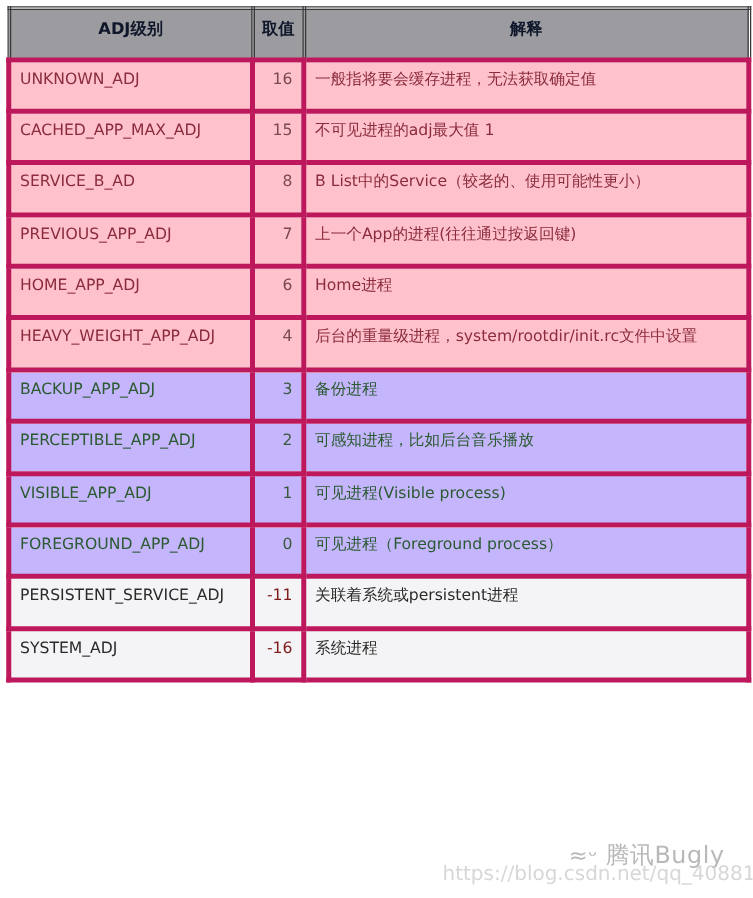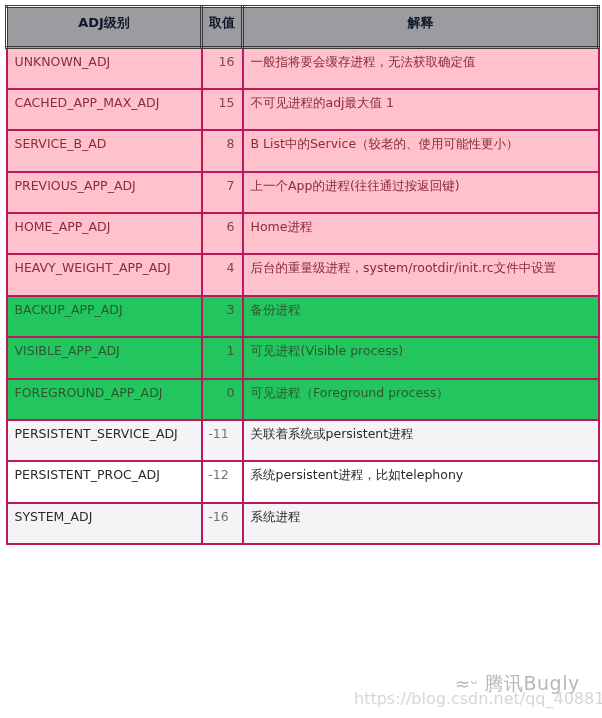--- a/index.html
+++ b/index.html
@@ -8,30 +8,30 @@
   .tbl { position: absolute; left: 5px; top: 5px; width: 592px;
          border-collapse: collapse; table-layout: fixed; }
   .tbl col.c1 { width: 195px; }
   .tbl col.c2 { width: 41px; }
   .tbl col.c3 { width: 356px; }
   .tbl th { background: #9c9ca0; height: 41px; padding: 0; vertical-align: top;
             border: 2px solid #3a3a3a; border-style: double; border-width: 3px;
             font-size: 13px; font-weight: bold; color: #0f172a; padding-top: 6px;
             text-align: center; box-sizing: border-box; }
   .tbl td { height: 41.4px; box-sizing: border-box; vertical-align: top;
-            padding: 5px 0 0 7px; font-size: 12.5px; border: 2px solid #be185d;
+            padding: 5px 0 0 7px; font-size: 12.5px; border: 4px solid #be185d;
             white-space: nowrap; overflow: hidden; }
   .tbl td.val { text-align: right; padding-right: 7px; padding-left: 0; }
   tr.red td { background: #ffc1cb; color: #8a2c3e; }
   tr.red td.val { color: #7a4a50; }
-  tr.green td { background: #22c55e; color: #2a5a30; }
+  tr.green td { background: #c4b5fd; color: #2a5a30; }
   tr.green td.val { color: #3a5a3e; }
   tr.gray td { background: #f4f3f5; color: #2a2a2a; }
   tr.white td { background: #ffffff; color: #2a2a2a; }
-  tr.gray td.val, tr.white td.val { color: #737373; text-align: center; }
+  tr.gray td.val, tr.white td.val { color: #7f1d1d; }
   td .hl { color: #c8364c; }
   .watermark { position: absolute; left: 455px; top: 671px; color: #b8b8b8;
                font-size: 19px; pointer-events: none; letter-spacing: 0.5px; }
   .watermark .logo { display: inline-block; font-size: 18px; margin-right: 6px; }
   .watermark2 { position: absolute; left: 354px; top: 689px; color: #d0d0d0;
                 font-size: 16px; pointer-events: none; opacity: 0.85; }
 </style>
 </head>
 <body>
 
@@ -78,38 +78,38 @@
         <td>HEAVY_WEIGHT_APP_ADJ</td>
         <td class="val">4</td>
         <td>后台的重量级进程，system/rootdir/init.rc文件中设置</td>
       </tr>
       <tr class="green">
         <td>BACKUP_APP_ADJ</td>
         <td class="val">3</td>
         <td>备份进程</td>
       </tr>
       <tr class="green">
+        <td>PERCEPTIBLE_APP_ADJ</td>
+        <td class="val">2</td>
+        <td>可感知进程，比如后台音乐播放</td>
+      </tr>
+      <tr class="green">
         <td>VISIBLE_APP_ADJ</td>
         <td class="val">1</td>
         <td>可见进程(Visible process)</td>
       </tr>
       <tr class="green">
         <td>FOREGROUND_APP_ADJ</td>
         <td class="val">0</td>
         <td>可见进程（Foreground process）</td>
       </tr>
       <tr class="gray">
         <td>PERSISTENT_SERVICE_ADJ</td>
         <td class="val">-11</td>
         <td>关联着系统或persistent进程</td>
-      </tr>
-      <tr class="white">
-        <td>PERSISTENT_PROC_ADJ</td>
-        <td class="val">-12</td>
-        <td>系统persistent进程，比如telephony</td>
       </tr>
       <tr class="gray">
         <td>SYSTEM_ADJ</td>
         <td class="val">-16</td>
         <td>系统进程</td>
       </tr>
     </tbody>
 </table>
 
 <div class="watermark">

